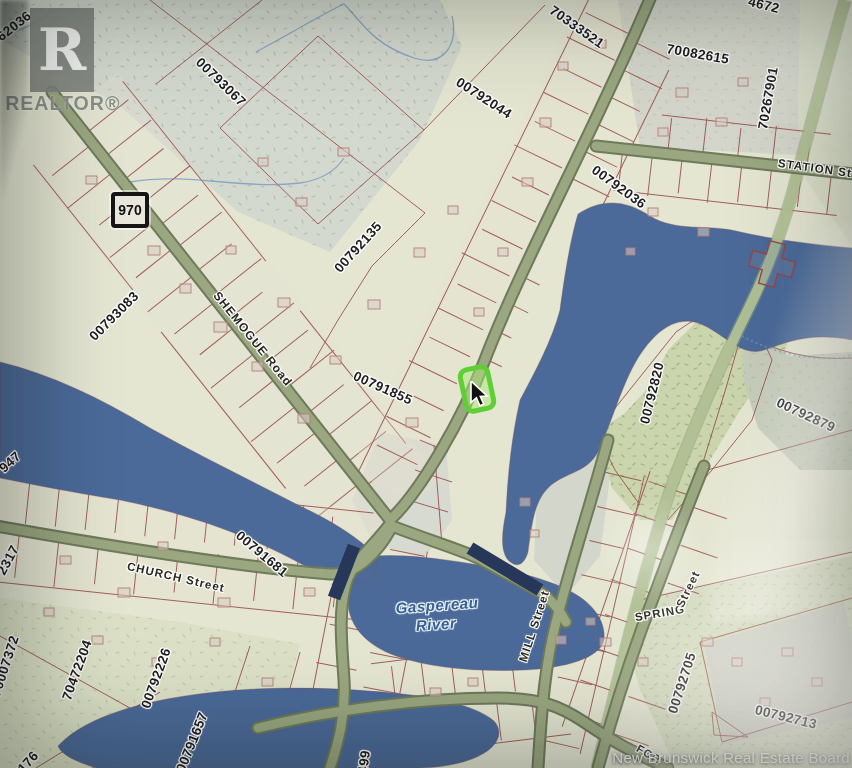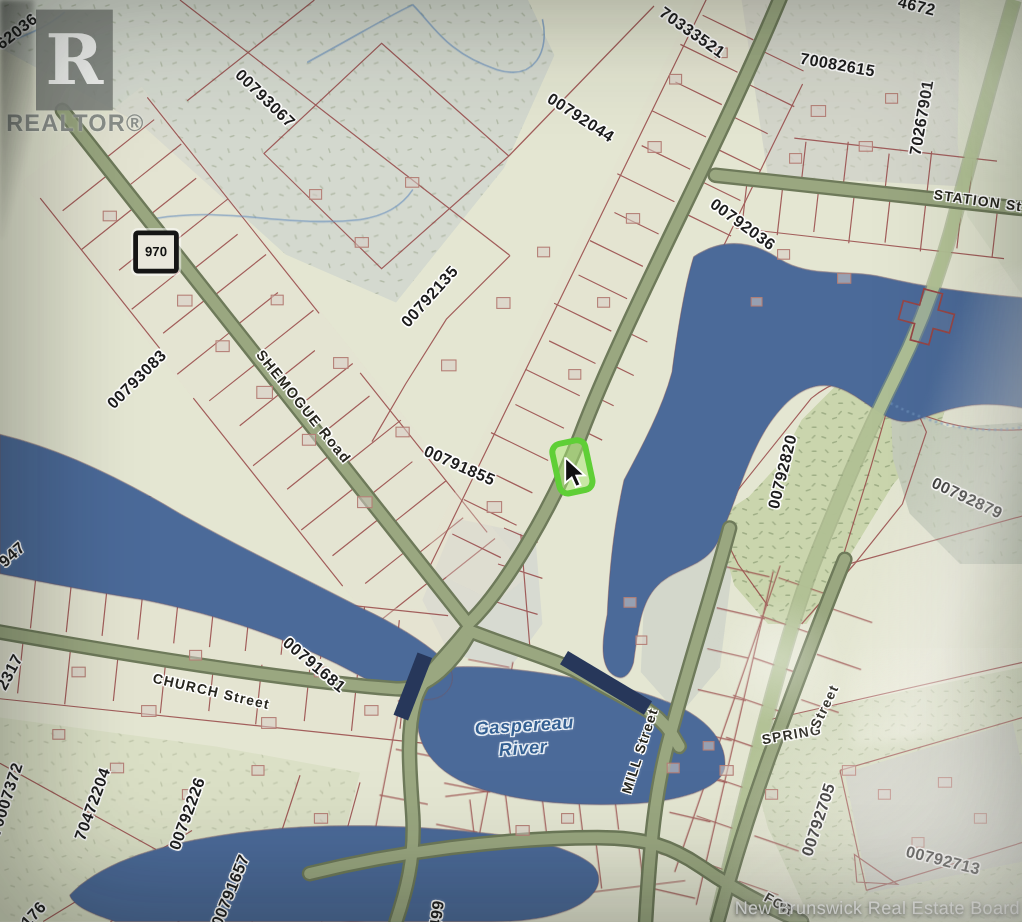--- a/index.html
+++ b/index.html
@@ -22,21 +22,21 @@
   #realtor .block span{font-family:"DejaVu Serif",serif;font-weight:bold;font-size:58px;
     color:#f3f4f2;line-height:1;}
   #realtor .word{position:absolute;left:-22px;top:86px;font-size:20px;font-weight:bold;
     letter-spacing:1px;color:#8b908b;transform:scaleX(.98);
     text-shadow:0 0 2px rgba(255,255,255,.65);}
   
   #shield{position:absolute;left:111px;top:192px;width:30px;height:28px;
     background:#e9e7dc;border:4px solid #161616;border-radius:4px;
     box-shadow:0 0 0 2px rgba(255,255,255,.5);
     display:flex;align-items:center;justify-content:center;
-    font-size:11px;font-weight:bold;color:#111;}
+    font-size:14px;font-weight:bold;color:#111;}
   
   #credit{position:absolute;right:2px;bottom:2px;font-size:15px;color:#eff1ef;
     letter-spacing:.3px;
     text-shadow:0 1px 3px rgba(35,38,35,.9),0 0 6px rgba(60,64,60,.6);}
   
   #cursor{position:absolute;left:470px;top:381px;width:22px;height:30px;pointer-events:none;}
   
   .fx{position:absolute;pointer-events:none;}
   #glare1{left:690px;top:230px;width:250px;height:380px;transform:rotate(-6deg);
     background:linear-gradient(115deg,rgba(255,255,255,0) 32%,rgba(255,252,248,.42) 52%,rgba(255,255,255,0) 72%);

